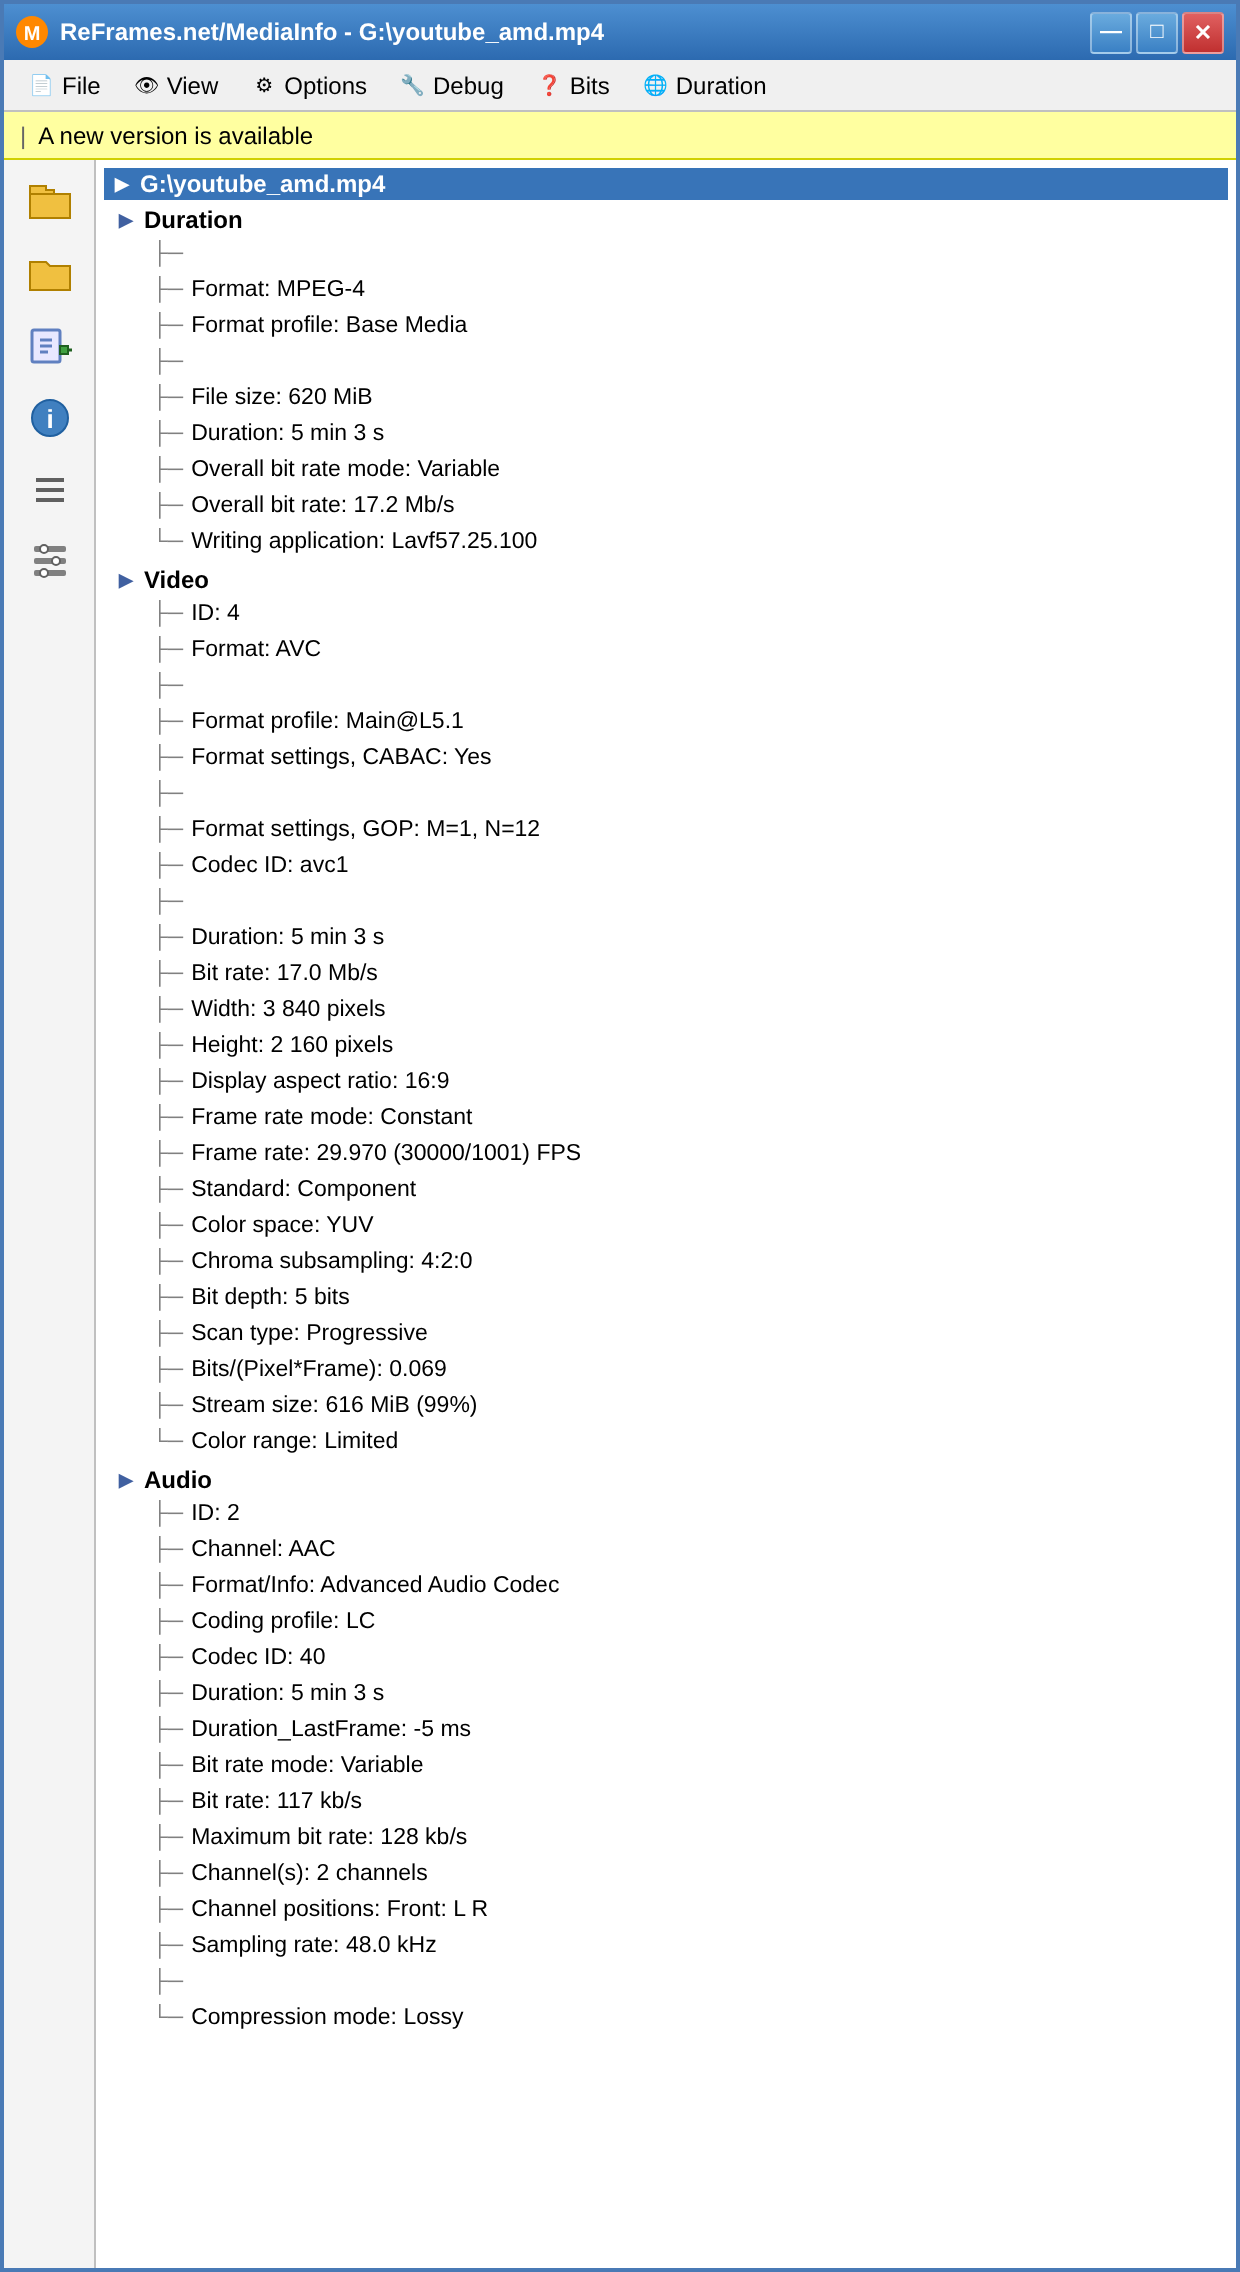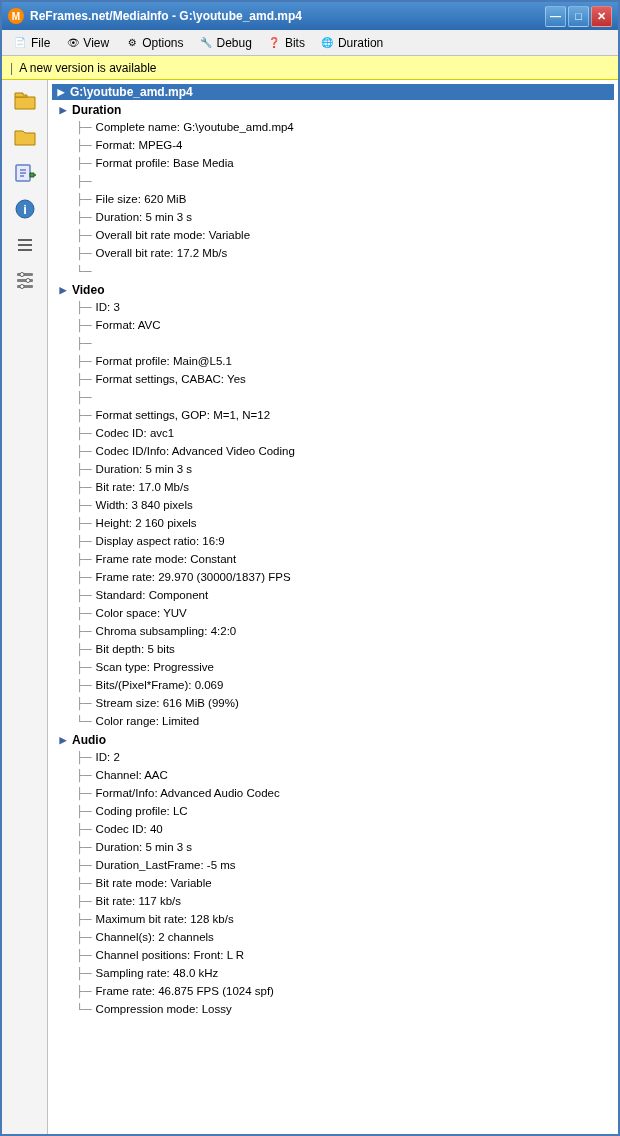--- a/index.html
+++ b/index.html
@@ -343,21 +343,20 @@
           <span class="tree-expand">▶</span>
           <span>G:\youtube_amd.mp4</span>
         </div>
 
         <div class="section-header">
           <span class="tree-expand" style="color:#4060a0;">▶</span>
           <span>Duration</span>
         </div>
         <div class="tree-row">
             <span class="tree-line">├─</span>
-            <span>Complete name: G:\youtube_amd.mp4</span>
           </div>
         <div class="tree-row">
             <span class="tree-line">├─</span>
             <span>Format: MPEG-4</span>
           </div>
         <div class="tree-row">
             <span class="tree-line">├─</span>
             <span>Format profile: Base Media</span>
           </div>
         <div class="tree-row">
@@ -374,29 +373,30 @@
         <div class="tree-row">
             <span class="tree-line">├─</span>
             <span>Overall bit rate mode: Variable</span>
           </div>
         <div class="tree-row">
             <span class="tree-line">├─</span>
             <span>Overall bit rate: 17.2 Mb/s</span>
           </div>
         <div class="tree-row">
             <span class="tree-line">└─</span>
+            <span>Writing application: Lavf57.25.100</span>
           </div>
 
         <div class="section-header">
           <span class="tree-expand" style="color:#4060a0;">▶</span>
           <span>Video</span>
         </div>
         <div class="tree-row">
             <span class="tree-line">├─</span>
-            <span>ID: 3</span>
+            <span>ID: 4</span>
           </div>
         <div class="tree-row">
             <span class="tree-line">├─</span>
             <span>Format: AVC</span>
           </div>
         <div class="tree-row">
             <span class="tree-line">├─</span>
           </div>
         <div class="tree-row">
             <span class="tree-line">├─</span>
@@ -412,21 +412,20 @@
         <div class="tree-row">
             <span class="tree-line">├─</span>
             <span>Format settings, GOP: M=1, N=12</span>
           </div>
         <div class="tree-row">
             <span class="tree-line">├─</span>
             <span>Codec ID: avc1</span>
           </div>
         <div class="tree-row">
             <span class="tree-line">├─</span>
-            <span>Codec ID/Info: Advanced Video Coding</span>
           </div>
         <div class="tree-row">
             <span class="tree-line">├─</span>
             <span>Duration: 5 min 3 s</span>
           </div>
         <div class="tree-row">
             <span class="tree-line">├─</span>
             <span>Bit rate: 17.0 Mb/s</span>
           </div>
         <div class="tree-row">
@@ -440,21 +439,21 @@
         <div class="tree-row">
             <span class="tree-line">├─</span>
             <span>Display aspect ratio: 16:9</span>
           </div>
         <div class="tree-row">
             <span class="tree-line">├─</span>
             <span>Frame rate mode: Constant</span>
           </div>
         <div class="tree-row">
             <span class="tree-line">├─</span>
-            <span>Frame rate: 29.970 (30000/1837) FPS</span>
+            <span>Frame rate: 29.970 (30000/1001) FPS</span>
           </div>
         <div class="tree-row">
             <span class="tree-line">├─</span>
             <span>Standard: Component</span>
           </div>
         <div class="tree-row">
             <span class="tree-line">├─</span>
             <span>Color space: YUV</span>
           </div>
         <div class="tree-row">
@@ -533,21 +532,20 @@
         <div class="tree-row">
             <span class="tree-line">├─</span>
             <span>Channel positions: Front: L R</span>
           </div>
         <div class="tree-row">
             <span class="tree-line">├─</span>
             <span>Sampling rate: 48.0 kHz</span>
           </div>
         <div class="tree-row">
             <span class="tree-line">├─</span>
-            <span>Frame rate: 46.875 FPS (1024 spf)</span>
           </div>
         <div class="tree-row">
             <span class="tree-line">└─</span>
             <span>Compression mode: Lossy</span>
           </div>
 
       </div>
     </div>
   </div>
 </div>

